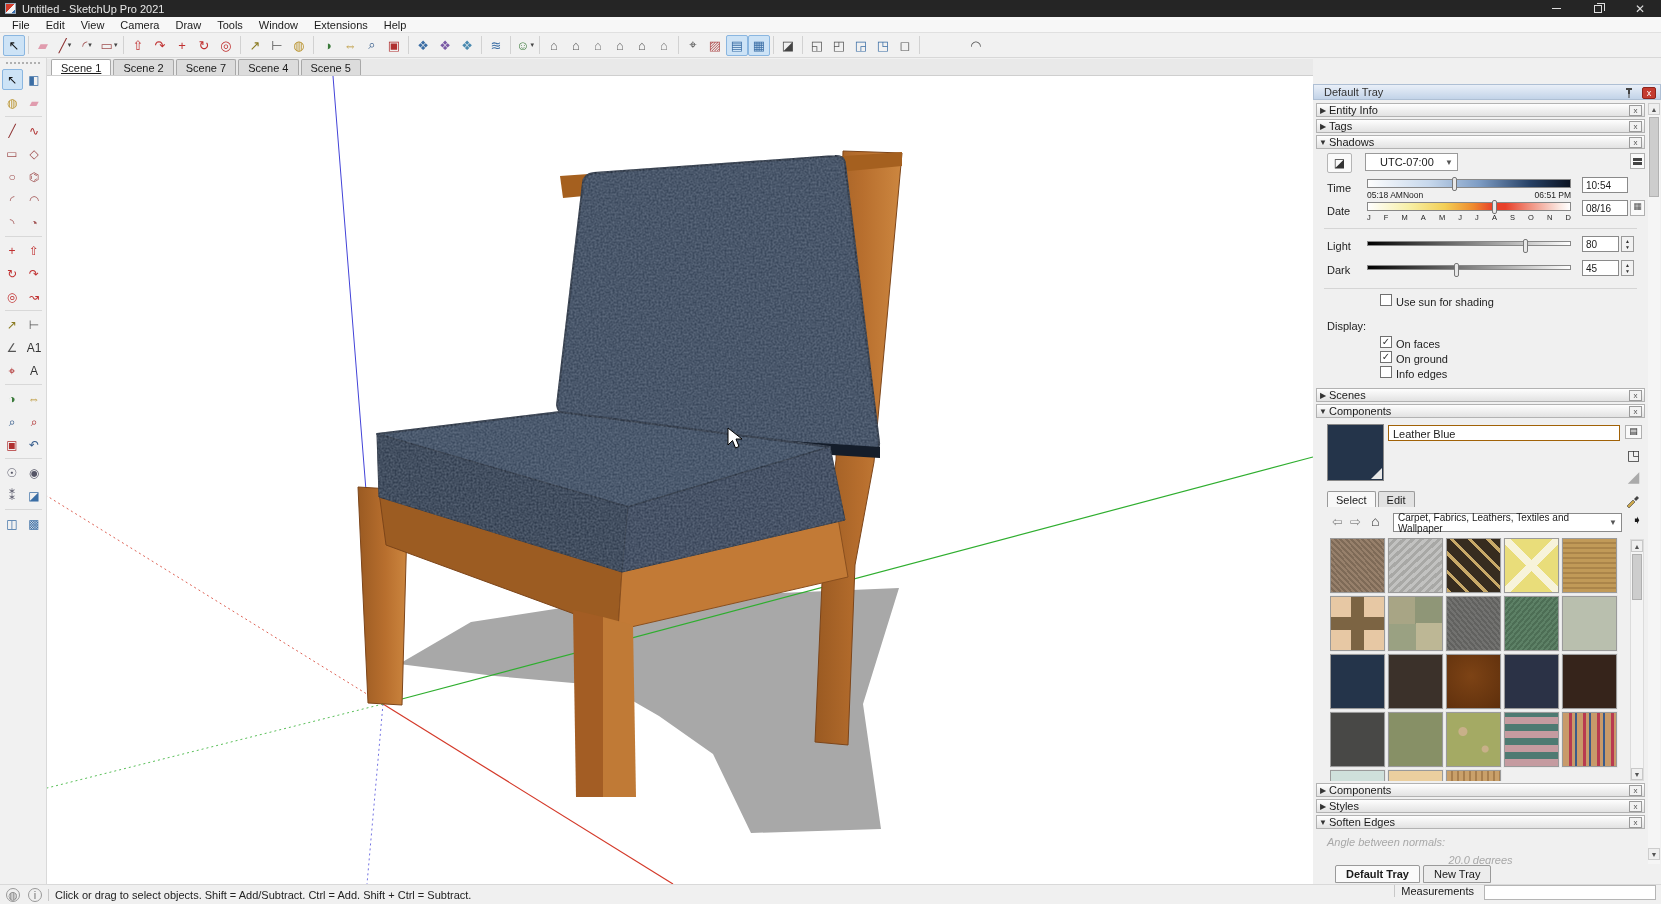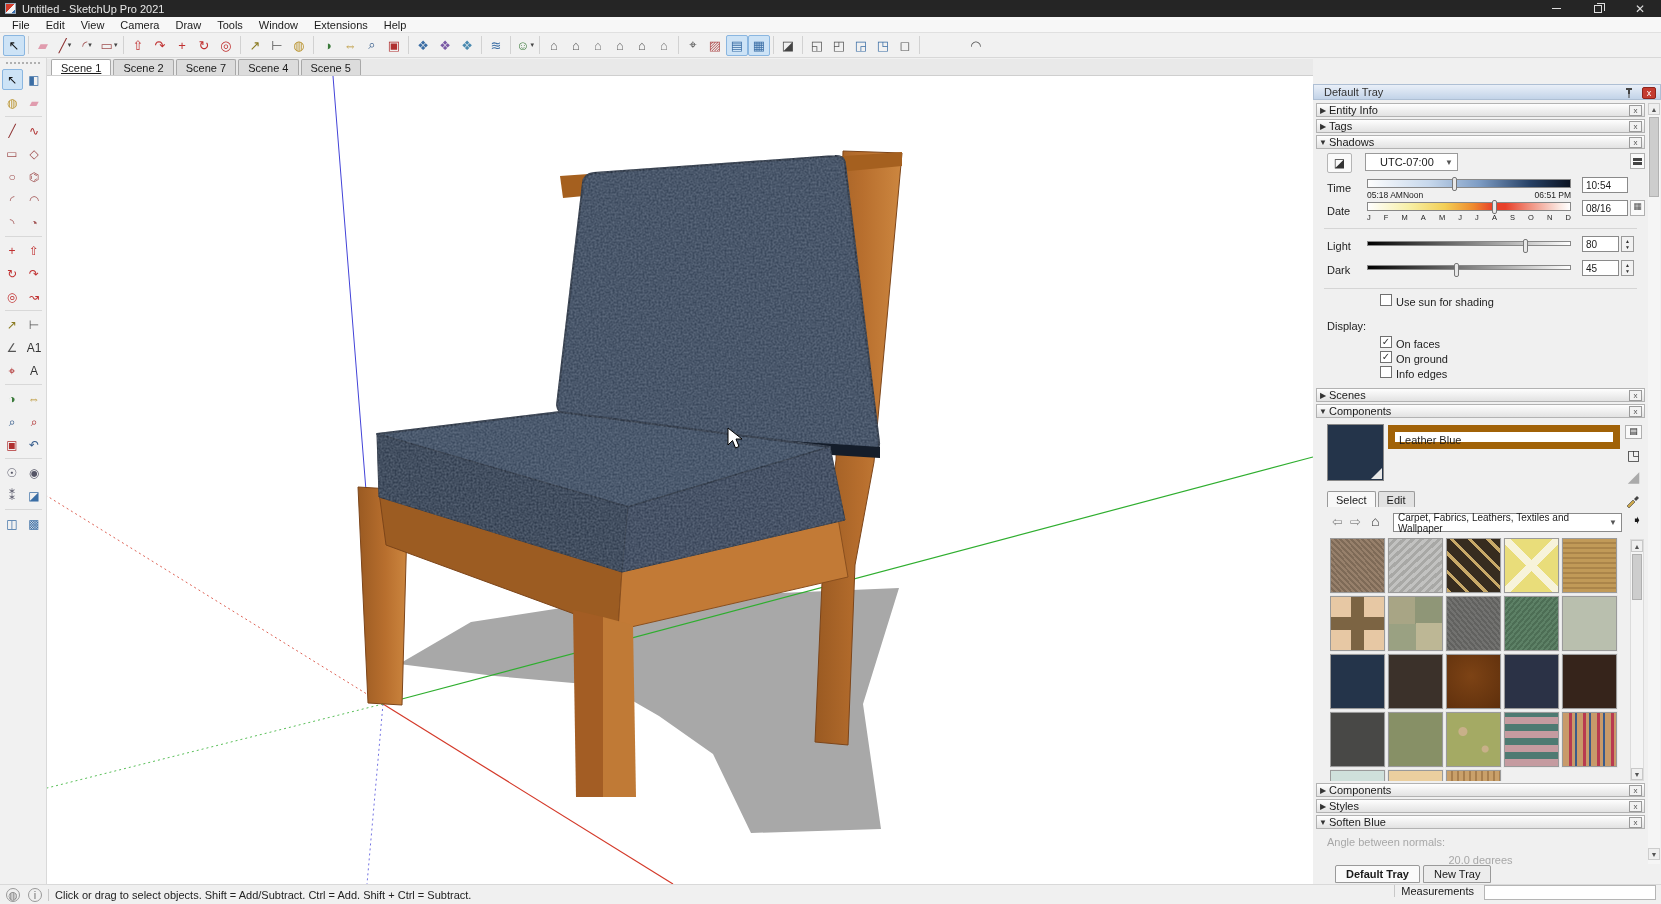--- a/index.html
+++ b/index.html
@@ -101,22 +101,22 @@
   .hr { position:absolute; left:8px; width:313px; height:1px; background:#d5d5d5; }
   .cb { position:absolute; width:12px; height:12px; background:#fff; border:1px solid #707070;
     font-size:10px; line-height:10px; text-align:center; color:#333; }
   .cb-lbl { position:absolute; color:#222; }
 
   .mat-body { position:absolute; left:3px; top:362px; width:329px; height:361px; background:#f0f0f0; }
   .mat-preview { position:absolute; left:11px; top:4px; width:57px; height:57px; border:1px solid #888;
     background:#24344a; }
   .mat-preview .corner { position:absolute; right:1px; bottom:1px; width:0; height:0;
     border-left:11px solid transparent; border-bottom:11px solid #e8e8e8; }
-  .mat-name { position:absolute; left:72px; top:5px; width:232px; height:24px; background:#fff;
-    border:7px solid #a16207; padding:2px 13px 0 4px; }
+  .mat-name { position:absolute; left:72px; top:5px; width:232px; height:16px; background:#fff;
+    border:1px solid #a16207; padding:2px 13px 0 4px; }
   .mat-ico { position:absolute; left:309px; width:17px; border:1px solid transparent; text-align:center; }
   .mat-tabs { position:absolute; top:71px; left:11px; display:flex; align-items:flex-end; }
   .mat-tab { padding:2px 8px 1px; border:1px solid #9a9a9a; border-bottom:none; background:#e2e2e2;
     border-radius:2px 2px 0 0; margin-right:2px; }
   .mat-tab.active { background:#f8f8f8; }
   .eyedropper { position:absolute; left:309px; top:72px; width:16px; height:16px; }
   .nav-row { position:absolute; top:93px; left:11px; width:318px; height:20px; }
   .nav-arrow { position:absolute; top:1px; font-size:13px; color:#8a8a8a; }
   .home-ico { position:absolute; left:44px; top:0px; font-size:14px; color:#333; }
   .cat-dd { position:absolute; left:66px; top:0; width:229px; height:19px; background:#fff; border:1px solid #8a8a8a;
@@ -125,21 +125,21 @@
   .pane-btn { position:absolute; left:302px; top:0; width:16px; height:19px; font-size:12px; text-align:center; }
   .swatch-grid { position:absolute; left:14px; top:118px; width:290px; height:243px; overflow:hidden;
     display:grid; grid-template-columns:repeat(5,55px); grid-auto-rows:55px; gap:3px; }
   .swatch { border:1px solid #9a9a9a; outline:1px solid #e8e8e8; }
   .mat-scroll { position:absolute; left:314px; top:119px; width:14px; height:242px; background:#f4f4f4;
     border:1px solid #dcdcdc; }
   .scroll-btn { position:absolute; left:0; width:12px; height:12px; font-size:7px; color:#555;
     text-align:center; line-height:12px; background:#f0f0f0; border:1px solid #c8c8c8; }
   .scroll-thumb { position:absolute; left:1px; width:10px; background:#cdcdcd; border:1px solid #b0b0b0; }
 
-  .soften-body { position:absolute; left:3px; top:773px; width:329px; height:33px; overflow:hidden; color:#a8a8a8; }
+  .soften-body { position:absolute; left:3px; top:773px; width:329px; height:33px; overflow:hidden; color:#a8a8a8;font-style:italic; }
   .soften-body .l1 { position:absolute; left:11px; top:5px; }
   .soften-body .l2 { position:absolute; left:0; top:23px; width:100%; text-align:center; }
 
   .tray-tabs { position:absolute; left:3px; top:806px; width:340px; height:19px; display:flex; align-items:flex-end; }
   .tray-tab { padding:2px 10px 2px; border:1px solid #9a9a9a; background:#ececec; border-radius:2px 2px 0 0;
     margin-right:3px; }
   .tray-tab.active { background:#fafafa; font-weight:bold; }
   .tray-tabs { padding-left:19px; }
 
   .tray-scrollbar { position:absolute; left:335px; top:45px; width:12px; height:761px; background:#f5f5f5; }
@@ -671,21 +671,21 @@
         <span class="lbl">Components</span>
         <span class="panel-x">x</span>
       </div>
       <div class="panel-hd" style="top:741px">
         <span class="arr">▶</span>
         <span class="lbl">Styles</span>
         <span class="panel-x">x</span>
       </div>
       <div class="panel-hd" style="top:757px">
         <span class="arr">▼</span>
-        <span class="lbl">Soften Blue</span>
+        <span class="lbl">Soften Edges</span>
         <span class="panel-x">x</span>
       </div>
       <div class="soften-body">
         <div class="l1">Angle between normals:</div>
         <div class="l2">20.0  degrees</div>
       </div>
 
       <div class="tray-scrollbar">
         <div class="tsb-btn" style="top:0">▲</div>
         <div class="tsb-thumb"></div>

